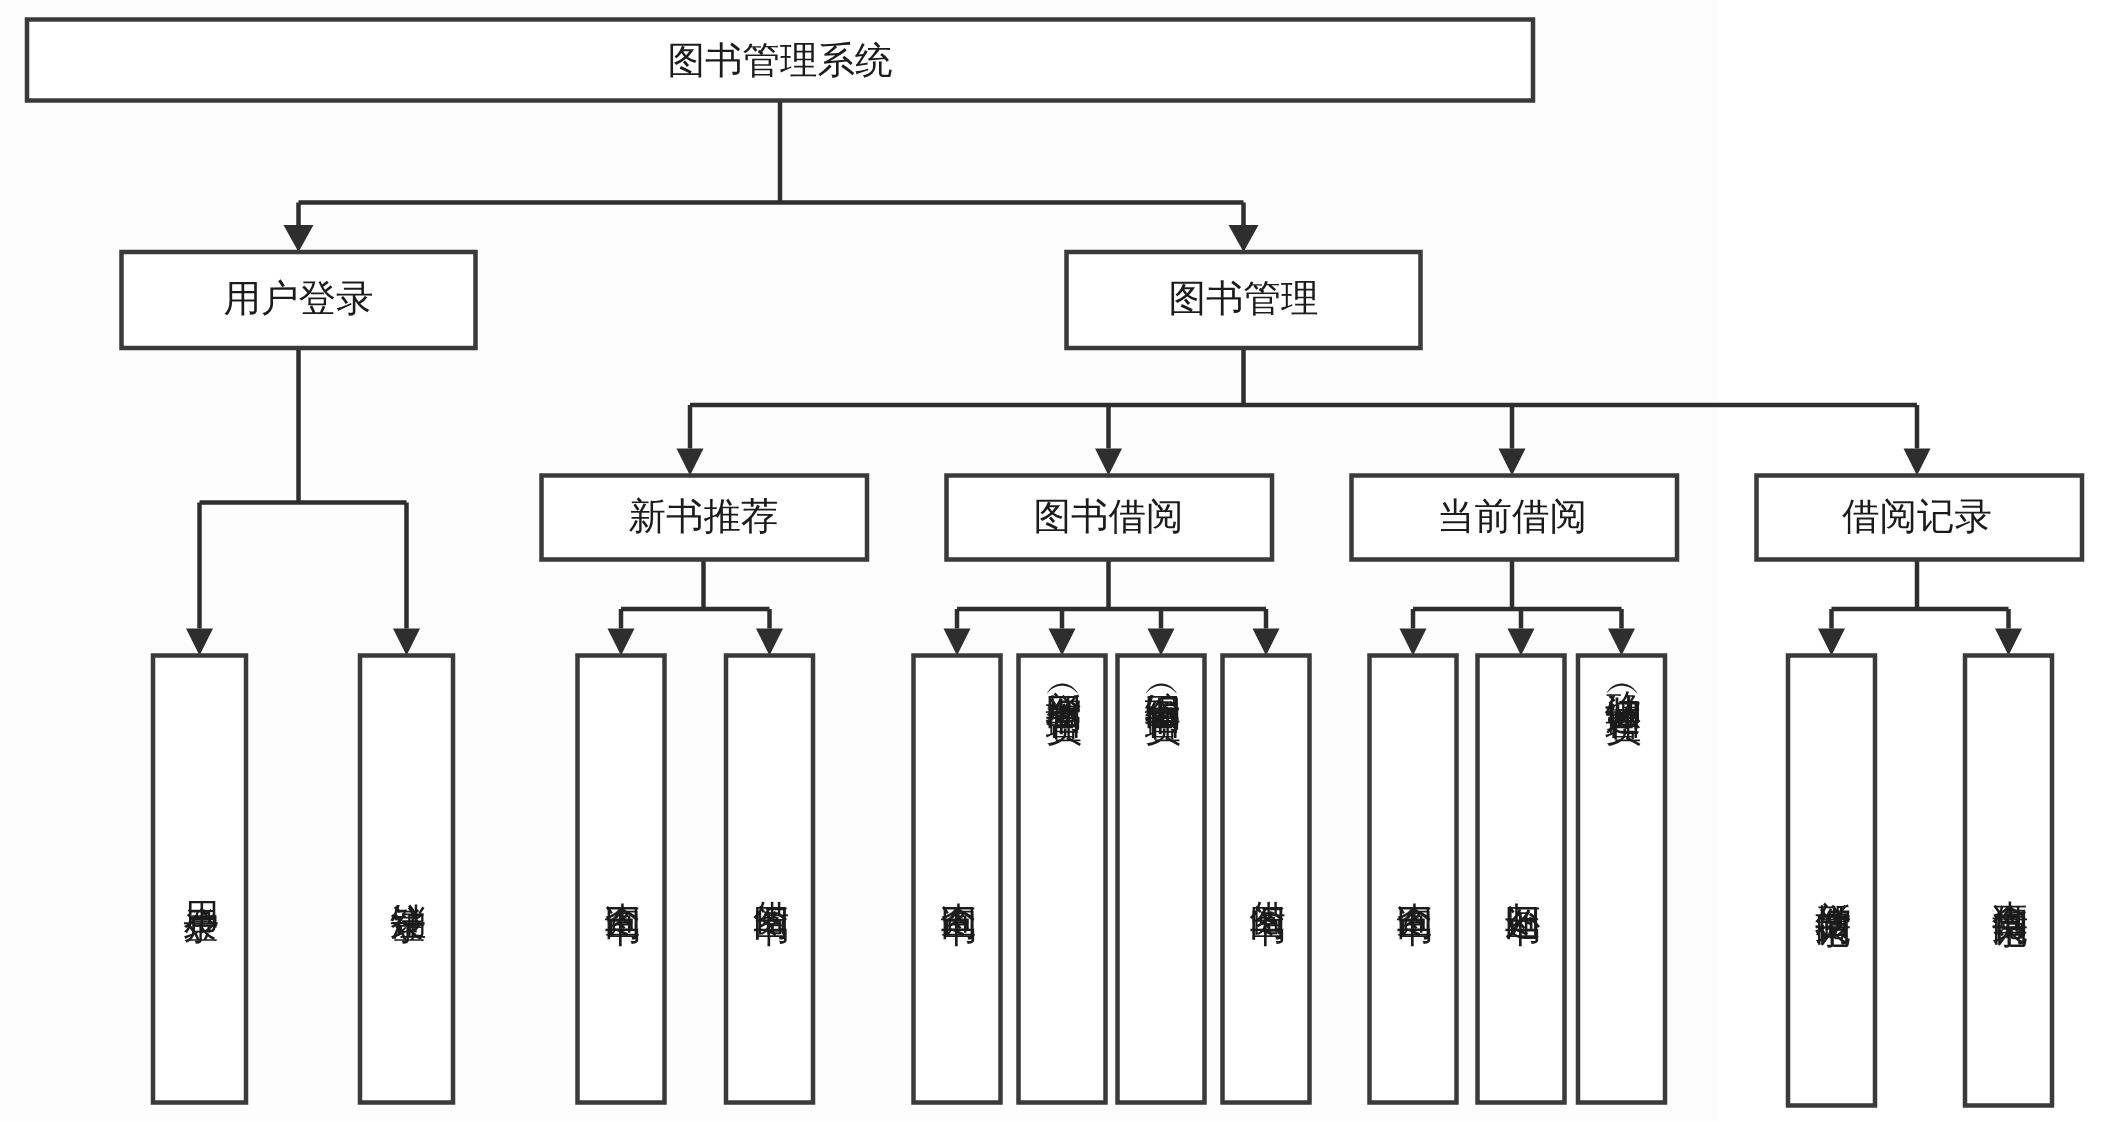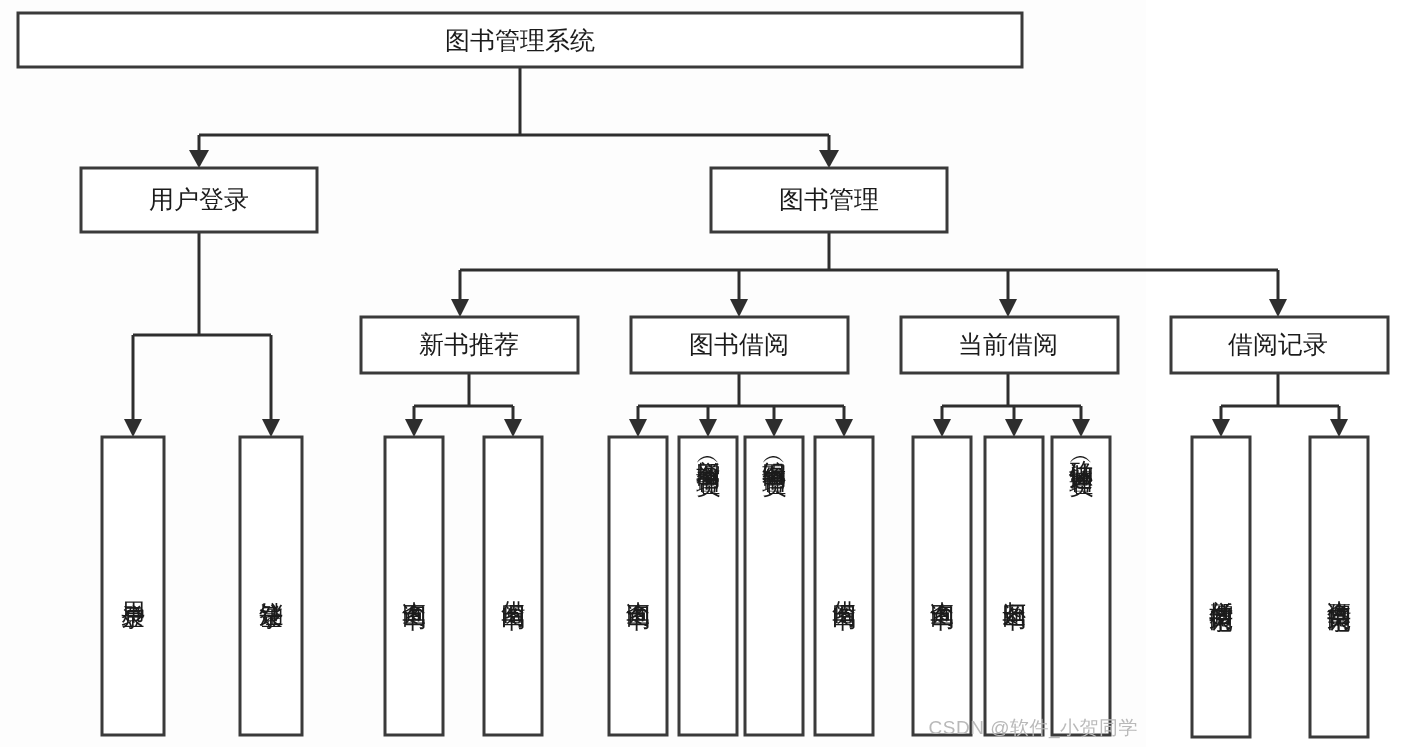--- a/index.html
+++ b/index.html
@@ -224,14 +224,13 @@
   <div class="leaf-label-wrap" style="left:1052px; top:441px; width:58px; height:290px; align-items:flex-start;">
     <span class="leaf-label">确认归还（管理员）</span>
   </div>
   <div class="leaf-label-wrap" style="left:1192px; top:437px; width:58px; height:300px;">
     <span class="leaf-label">新增借阅记录</span>
   </div>
   <div class="leaf-label-wrap" style="left:1310px; top:437px; width:58px; height:300px;">
     <span class="leaf-label">查询借阅记录</span>
   </div>
 
-  <div class="watermark">CSDN @软件_小贺同学</div>
 </div>
 
 </body></html>

